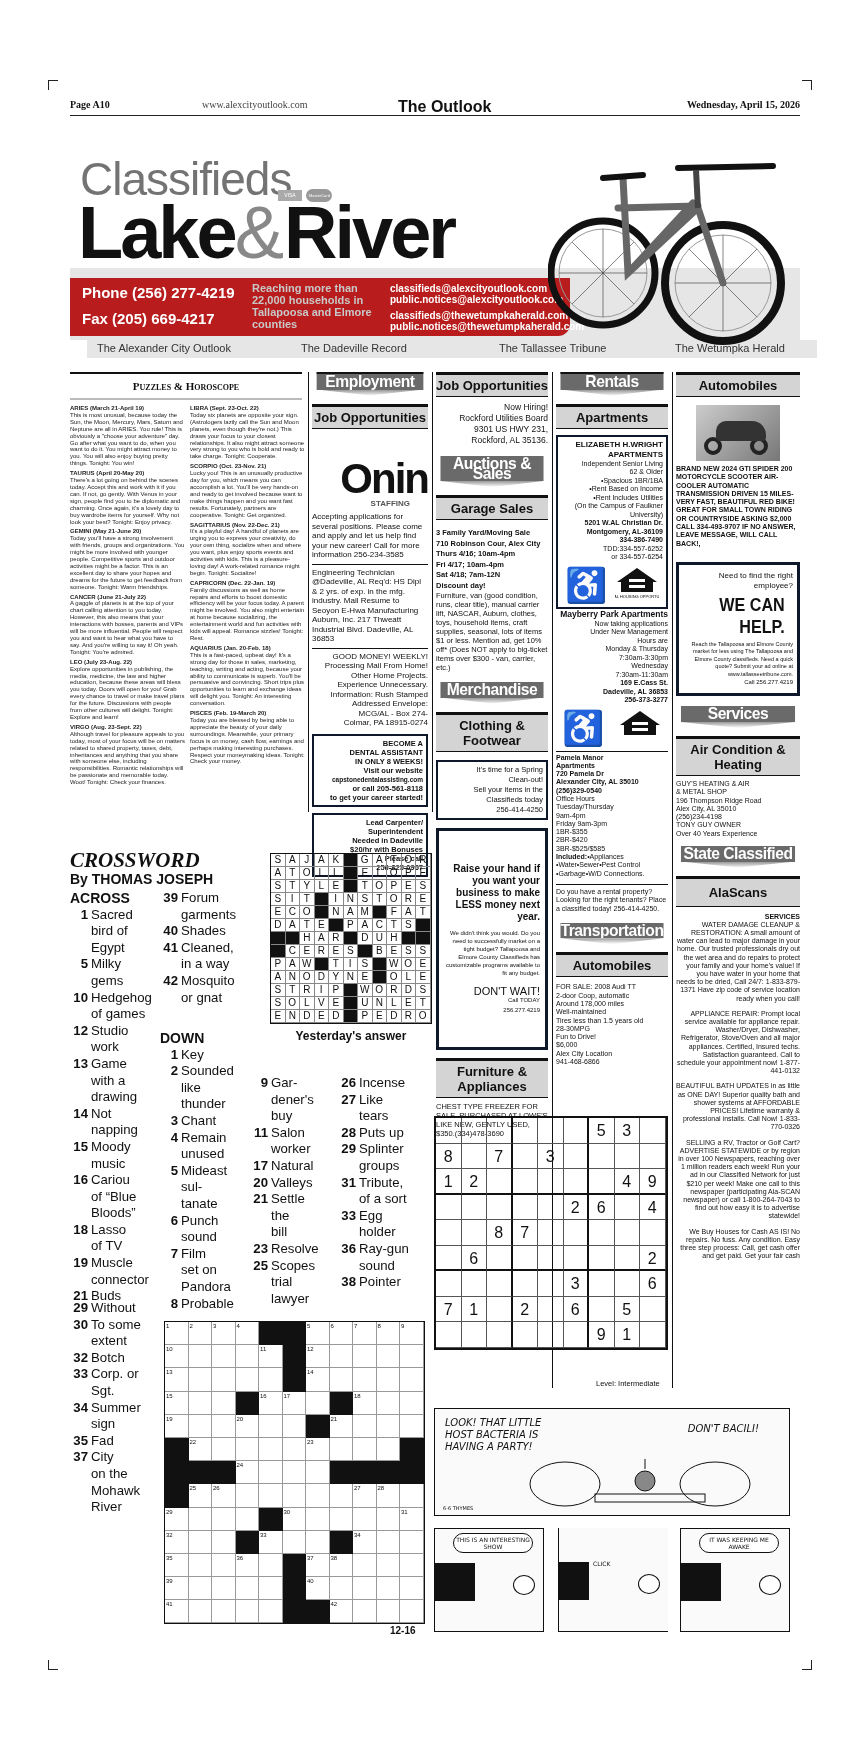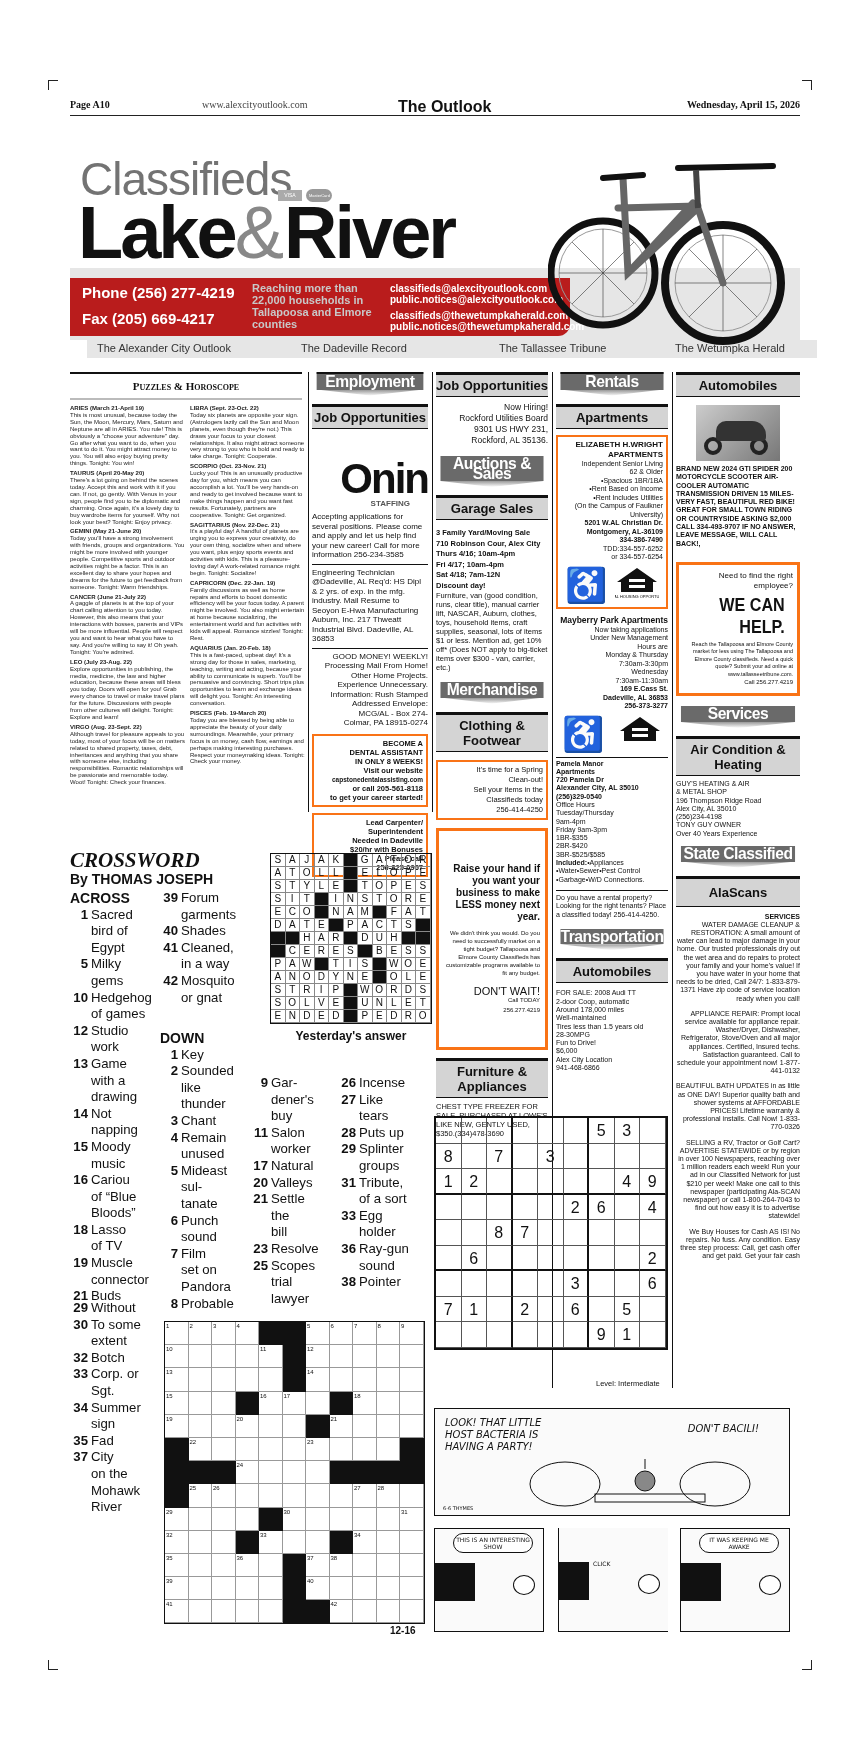--- a/index.html
+++ b/index.html
@@ -19,21 +19,21 @@
 .darkband .em{position:absolute;left:320px;font-size:10px;font-weight:bold;color:#fff;line-height:11px}
 .papers{position:absolute;left:87px;top:340px;width:730px;height:18px;background:#e6e6e6;font-size:11px;color:#333}
 .papers span{position:absolute;top:2px}
 .bike{position:absolute;left:548px;top:148px;width:250px;height:200px}
 .colrule{position:absolute;width:1px;background:#111}
 .sec-hdr{background:#6a6a6a;color:#fff;font-family:"Liberation Sans",sans-serif;font-weight:bold;text-align:center;font-size:17px;letter-spacing:-0.5px;padding:3px 0;position:relative;transform:scaleX(0.92)}
 .sec-hdr:after{content:"";position:absolute;left:0;right:0;bottom:-6px;height:6px;background:linear-gradient(#999,#fff);clip-path:polygon(0 0,100% 0,50% 100%)}
 .sub-hdr{background:#d4d4d4;border-top:3px solid #111;border-bottom:1px solid #111;font-weight:bold;text-align:center;font-size:13px;padding:3px 0;line-height:15px}
 .col{position:absolute;font-size:8px;line-height:9.5px}
 .ctr{text-align:right}
-.box{border:2px solid #f97316;padding:3px}
+.box{border:2px solid #0f172a;padding:3px}
 .sm{font-size:7.5px;line-height:9px}
 .b{font-weight:bold}
 .horo{position:absolute;font-size:6px;line-height:6.9px;color:#222}
 .horo .h{font-weight:bold;margin-top:3px}
 .cw-title{position:absolute;left:70px;top:848px;font-family:"Liberation Serif",serif;font-style:italic;font-weight:bold;font-size:21px}
 .cw-by{position:absolute;left:70px;top:871px;font-size:14px;font-weight:bold}
 .clues{position:absolute;font-size:13.2px;line-height:16.6px}
 .clues .hd{font-weight:bold;font-size:14px}
 .clues .n{font-weight:bold;display:inline-block;width:18px;text-align:right;margin-right:3px}
 .clues .ind{padding-left:21px}
@@ -238,21 +238,21 @@
     <div style="display:flex;justify-content:space-around;align-items:center;margin-top:4px">
       <span style="font-size:34px;line-height:38px">♿</span>
       <span><svg width="44" height="34" viewBox="0 0 44 34">
             <path d="M22 2 L42 16 L38 16 L38 26 L6 26 L6 16 L2 16 Z" fill="#111"></path>
             <rect x="14" y="13" width="16" height="3" fill="#fff"></rect>
             <rect x="14" y="19" width="16" height="3" fill="#fff"></rect>
             <text x="22" y="32" font-size="4" text-anchor="middle" font-family="Liberation Sans,sans-serif">EQUAL HOUSING OPPORTUNITY</text>
           </svg></span>
     </div>
   </div>
-  <div class="ctr" style="margin-top:6px;font-size:7px;line-height:8.5px">
+  <div class="ctr" style="font-size:7px;line-height:8.5px">
     <div class="b" style="font-size:8.5px;line-height:11px">Mayberry Park Apartments</div>
     <div>Now taking applications</div>
       <div>Under New Management</div>
       <div>Hours are</div>
       <div>Monday &amp; Thursday</div>
       <div>7:30am-3:30pm</div>
       <div>Wednesday</div>
       <div>7:30am-11:30am</div>
     <div class="b">169 E.Cass St.</div>
       <div class="b">Dadeville, AL 36853</div>

